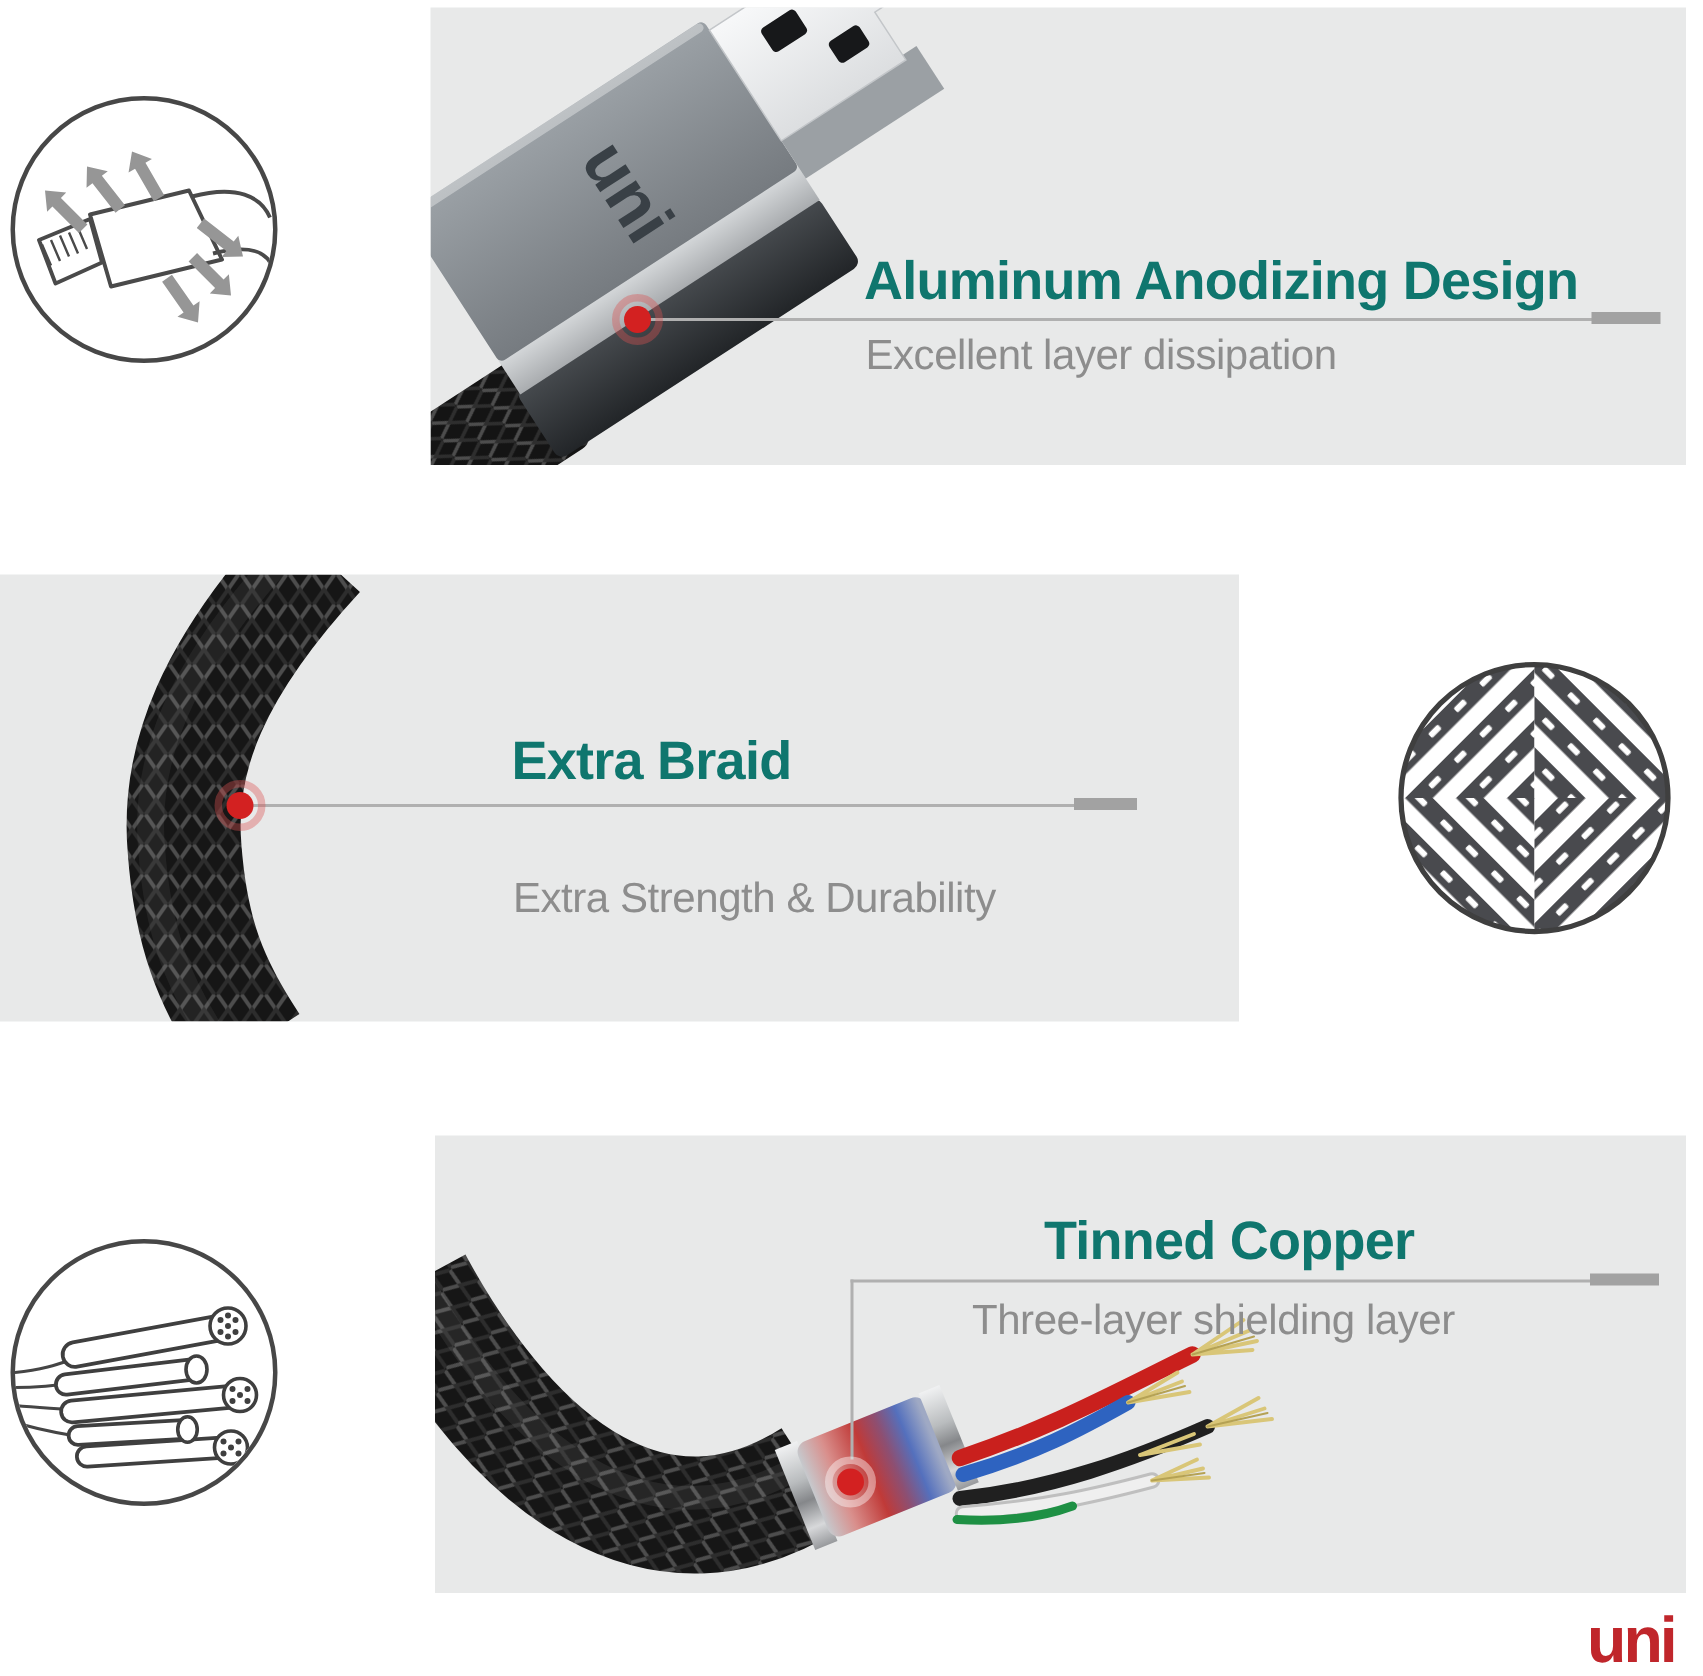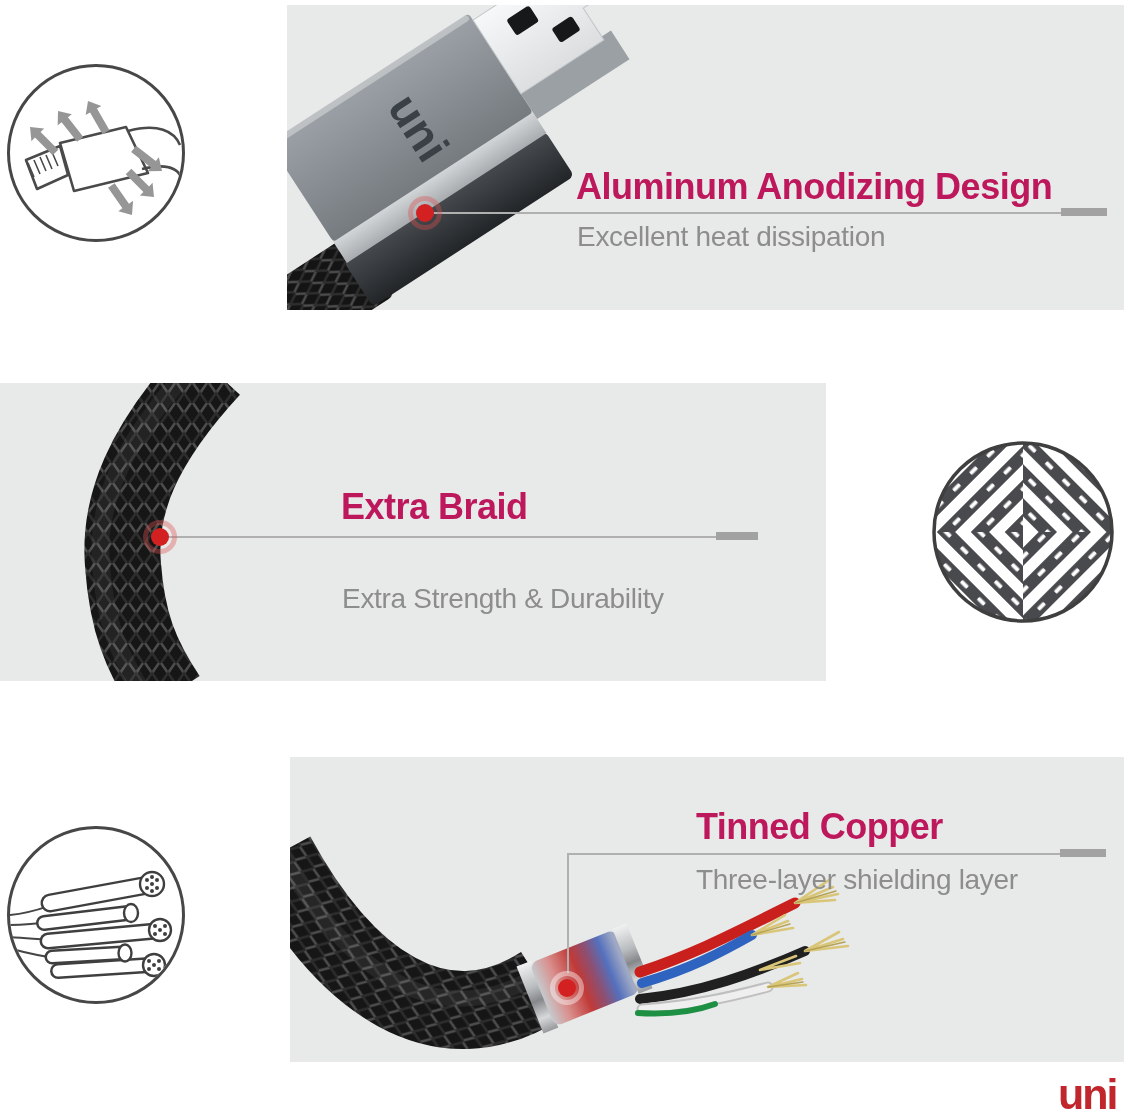--- a/index.html
+++ b/index.html
@@ -3,21 +3,21 @@
 <meta charset="utf-8">
 <style>
   html,body{margin:0;padding:0;background:#fff;}
   #stage{position:relative;width:1135px;height:1117px;background:#fff;overflow:hidden;
          font-family:"Liberation Sans",sans-serif;}
   .abs{position:absolute;}
   .panel{position:absolute;background:#e8e9e9;overflow:hidden;}
   #panel-aluminum{left:287px;top:5px;width:837px;height:305px;}
   #panel-nylon{left:0;top:383px;width:826px;height:298px;}
   #panel-copper{left:290px;top:757px;width:834px;height:305px;}
-  .heading{position:absolute;font-size:36px;font-weight:700;color:#be185d;letter-spacing:-0.5px;white-space:nowrap;}
+  .heading{position:absolute;font-size:36px;font-weight:700;color:#0f766e;letter-spacing:-0.5px;white-space:nowrap;}
   .subtitle{position:absolute;font-size:28px;font-weight:400;color:#8d8d8d;letter-spacing:-0.3px;white-space:nowrap;}
   .cline{position:absolute;height:2px;background:#b0b0b0;}
   .ctab{position:absolute;height:8px;background:#a2a2a2;}
   .cvline{position:absolute;width:2px;background:#b0b0b0;}
   .dot{position:absolute;width:18px;height:18px;border-radius:50%;background:#d32121;}
   .ring{position:absolute;width:34px;height:34px;border-radius:50%;box-sizing:border-box;}
   .ring.red{border:5px solid rgba(219,82,82,.38);}
   .ring.lite{border:5px solid rgba(255,255,255,.42);}
   .circle-icon{position:absolute;width:178px;height:178px;border-radius:50%;background:#fff;
                border:3px solid #474747;box-sizing:border-box;overflow:hidden;}
@@ -66,21 +66,21 @@
         <rect x="266" y="26" width="27" height="19" rx="3" fill="#17181a"></rect>
         <rect x="299" y="58" width="24" height="17" rx="3" fill="#17181a"></rect>
         <text transform="translate(118,34) rotate(90)" font-size="46" font-weight="bold" fill="#394046" font-family="Liberation Sans, sans-serif">uni</text>
       </g>
     </svg>
   </div>
 
   <div class="heading" style="left:576px;top:166px;">Aluminum Anodizing Design</div>
   <div class="cline" style="left:427px;top:212px;width:635px;"></div>
   <div class="ctab" style="left:1061px;top:208px;width:46px;"></div>
-  <div class="subtitle" style="left:577px;top:221px;">Excellent heat dissipation</div>
+  <div class="subtitle" style="left:577px;top:221px;">Excellent layer dissipation</div>
   <div class="ring red" style="left:408px;top:196px;"></div>
   <div class="dot" style="left:416px;top:204px;"></div>
 
   <div class="circle-icon" style="left:7px;top:64px;">
     <svg width="172" height="172" viewBox="0 0 172 172">
       <defs>
         <path id="arrw" d="M0,0 L-11,-9 L-11,-4 L-36,-4 L-36,4 L-11,4 L-11,9 Z"></path>
       </defs>
 
       <g stroke="#4a4a4a" stroke-width="2.6" fill="#fff" stroke-linejoin="round">
@@ -201,21 +201,21 @@
       <g stroke="#b5a254" stroke-width="1.4" stroke-linecap="round">
         <path d="M505,146 l41,-12 M462,178 l38,-11 M515,194 l40,-9 M478,230 l35,-5"></path>
       </g>
     </svg>
   </div>
 
   <div class="heading" style="left:676px;top:806px;margin-left:20px;">Tinned Copper</div>
   <div class="cline" style="left:567px;top:853px;width:494px;"></div>
   <div class="ctab" style="left:1060px;top:849px;width:46px;"></div>
   <div class="cvline" style="left:567px;top:853px;height:120px;"></div>
-  <div class="subtitle" style="left:696px;top:864px;">Three-layer shielding layer</div>
+  <div class="subtitle" style="left:648px;top:864px;">Three-layer shielding layer</div>
   <div class="ring lite" style="left:550px;top:971px;"></div>
   <div class="dot" style="left:558px;top:979px;"></div>
 
   <div class="circle-icon" style="left:7px;top:826px;">
     <svg width="172" height="172" viewBox="0 0 172 172">
       <g stroke-linecap="round">
 
         <path d="M0,86 C20,84 30,80 42,76 M0,96 C20,96 32,94 45,92 M0,108 C22,110 34,110 48,112 M2,120 C24,126 36,128 52,130" stroke="#454545" stroke-width="2" fill="none"></path>
 
         <g>

